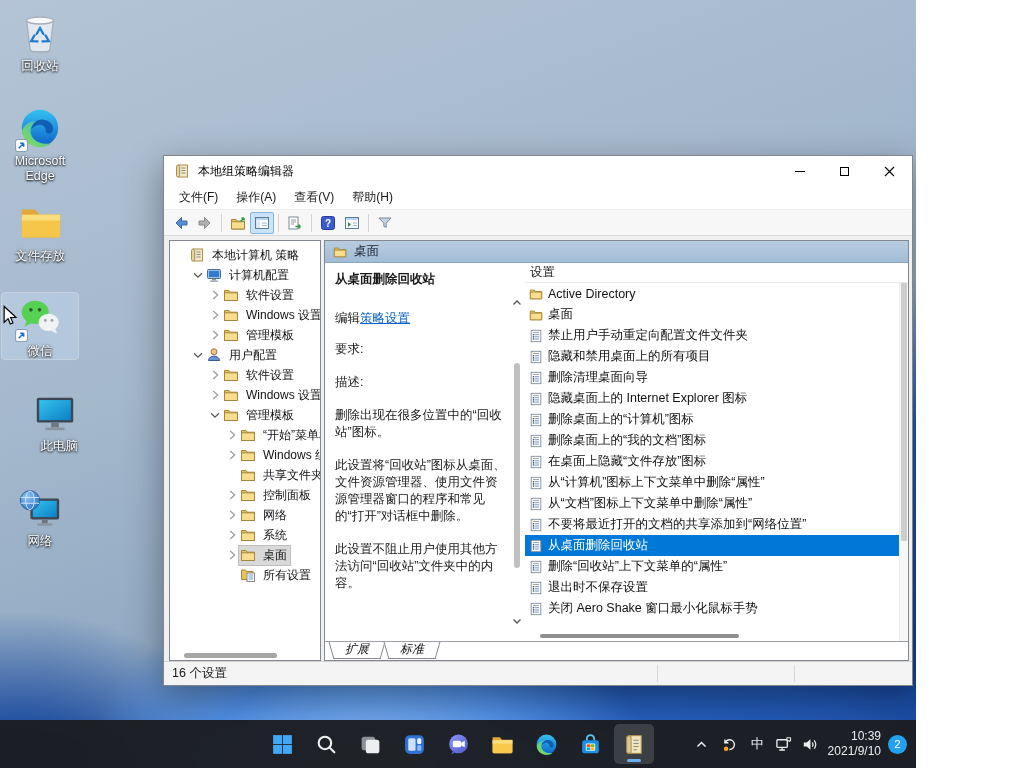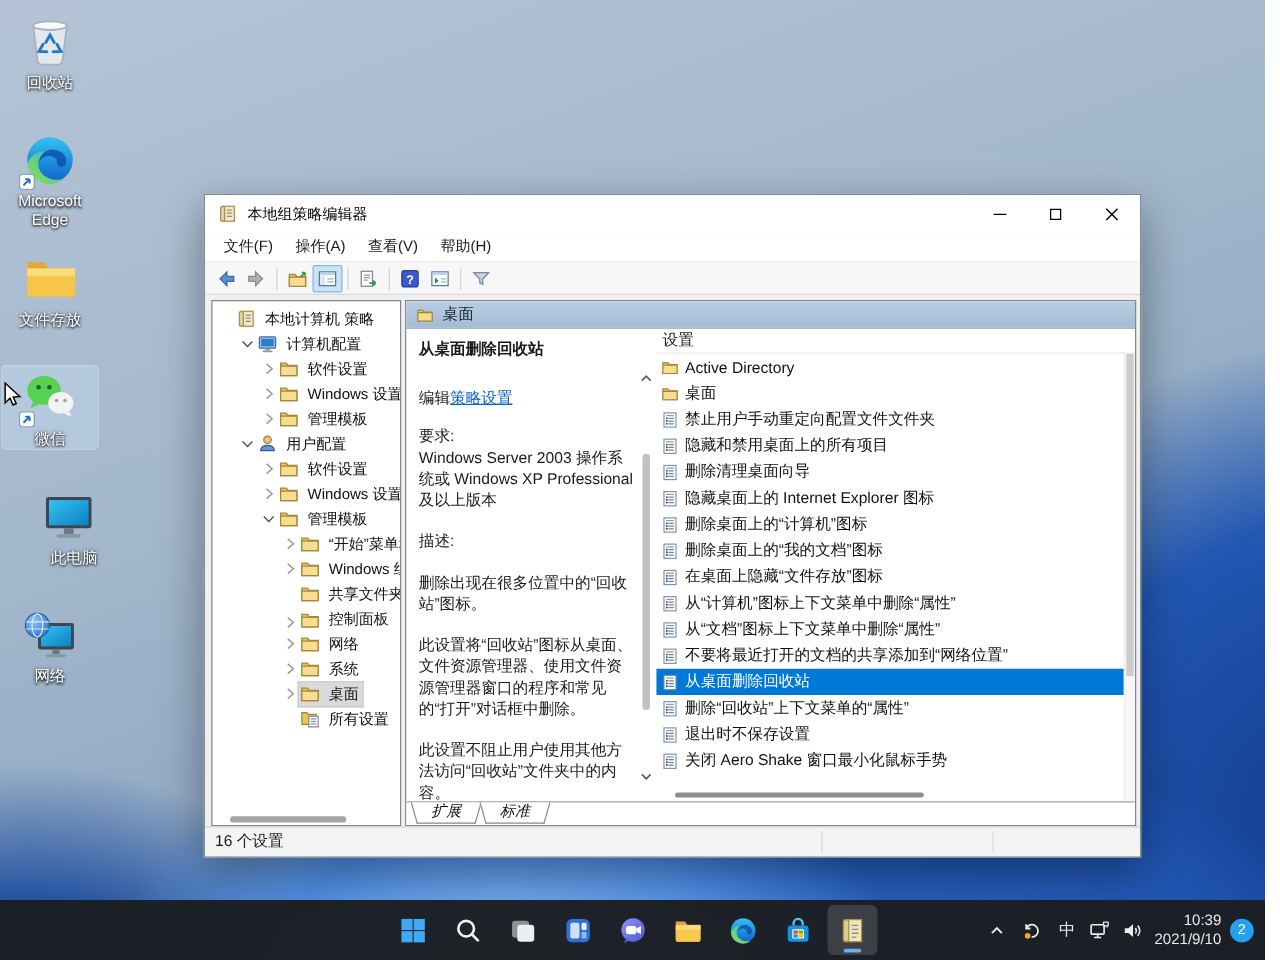--- a/index.html
+++ b/index.html
@@ -1,18 +1,18 @@
 <!DOCTYPE html>
 <html><head>
 <meta charset="utf-8">
 <style>
   * { box-sizing: border-box; margin: 0; padding: 0; }
   html,body { width:1024px; height:768px; overflow:hidden;
     font-family:"Liberation Sans", sans-serif; font-size:12px; }
-  #stage { position:relative; width:1012px; height:768px; overflow:hidden; }
+  #stage { position:relative; width:916px; height:768px; overflow:hidden; }
 
   
   #wallpaper { position:absolute; inset:0;
     background:
       radial-gradient(ellipse 42% 38% at 40% 103%, #8fc0f4 0%, #4e8de4 45%, rgba(62,122,208,0) 75%),
       radial-gradient(ellipse 60% 46% at 66% 112%, #2f6fd0 0%, #2258b4 55%, rgba(34,88,180,0) 78%),
       radial-gradient(ellipse 44% 52% at 2% 116%, #0e347c 0%, #1a4a9e 40%, rgba(26,74,158,0) 70%),
       radial-gradient(ellipse 52% 70% at 106% 86%, #113c8e 0%, #2257b2 45%, rgba(34,87,178,0) 72%),
       radial-gradient(ellipse 70% 34% at 50% 108%, #3a77d8 0%, rgba(58,119,216,0) 70%),
       linear-gradient(160deg, #b4c4d6 0%, #a4b8cc 40%, #93abc4 62%, #7b9cc0 80%, #5d87b8 100%);
@@ -498,21 +498,21 @@
             <span class="tsel">
               <span class="icon " style="display:inline-flex">
                 <svg viewBox="0 0 16 16">
                   <path d="M1.5 3.5h4.5l1.3 1.7h7.2v8.3H1.5z" fill="#e8c35e" stroke="#a5863a"></path>
                   <path d="M1.5 5.8h13v7.7h-13z" fill="#f7dd8d" stroke="#a5863a"></path>
                 </svg>
               </span>
               <span style="padding:1px 3px">共享文件夹</span>
             </span>
           </div>
-          <div class="trow" style="padding-left: 55px; align-items: flex-end;">
+          <div class="trow" style="padding-left: 55px;">
             <span class="arr"><svg viewBox="0 0 16 16">
                 <path d="M6 3.5L11 8l-5 4.5" fill="none" stroke="#9a9a9a" stroke-width="1.4"></path>
               </svg></span>
             <span class="tsel">
               <span class="icon " style="display:inline-flex">
                 <svg viewBox="0 0 16 16">
                   <path d="M1.5 3.5h4.5l1.3 1.7h7.2v8.3H1.5z" fill="#e8c35e" stroke="#a5863a"></path>
                   <path d="M1.5 5.8h13v7.7h-13z" fill="#f7dd8d" stroke="#a5863a"></path>
                 </svg>
               </span>
@@ -586,21 +586,20 @@
           <span>桌面</span>
         </div>
 
         <div class="panebody">
           <div class="descpanel">
             <div class="d-title">从桌面删除回收站</div>
             <div class="d-edit">
               <span>编辑</span><a class="link">策略设置</a>
             </div>
             <div class="d-label">要求:</div>
-            <div>Windows Server 2003 操作系统或 Windows XP Professional 及以上版本</div>
             <div class="d-label" style="margin-top:16px">描述:</div>
             <div id="descParas">
                 <div class="d-para">删除出现在很多位置中的“回收站”图标。</div>
                 <div class="d-para">此设置将“回收站”图标从桌面、文件资源管理器、使用文件资源管理器窗口的程序和常见的“打开”对话框中删除。</div>
                 <div class="d-para">此设置不阻止用户使用其他方法访问“回收站”文件夹中的内容。</div>
               </div>
             <div class="vscroll">
               <span class="chev" style="top:0"><svg viewBox="0 0 12 12">
                     <path d="M2.5 7.5L6 4l3.5 3.5" fill="none" stroke="#555" stroke-width="1.3"></path>
                   </svg></span>

